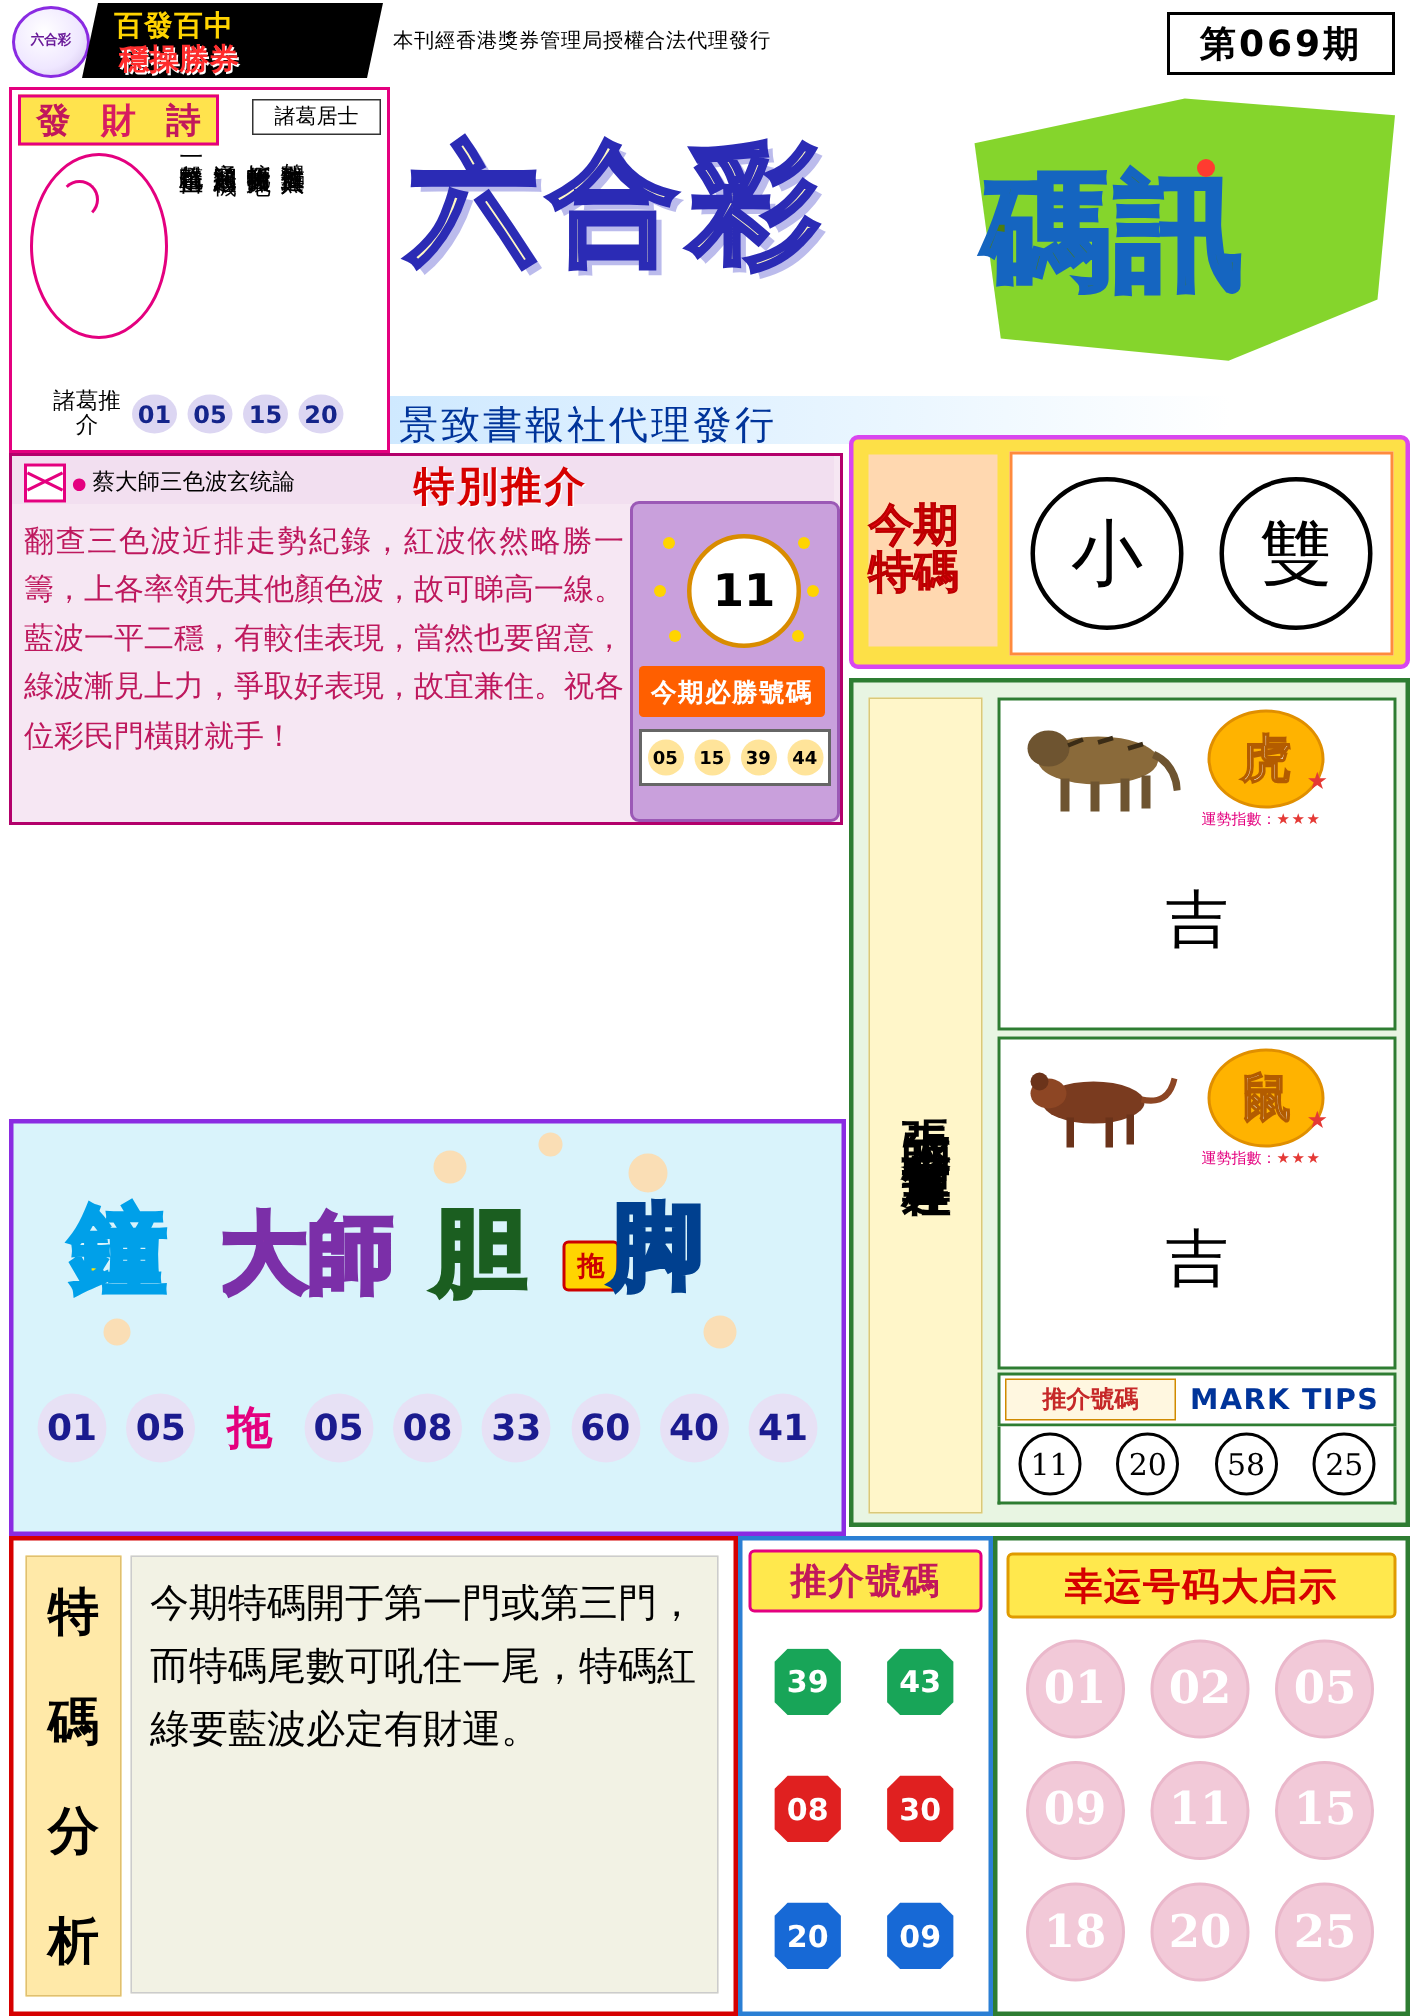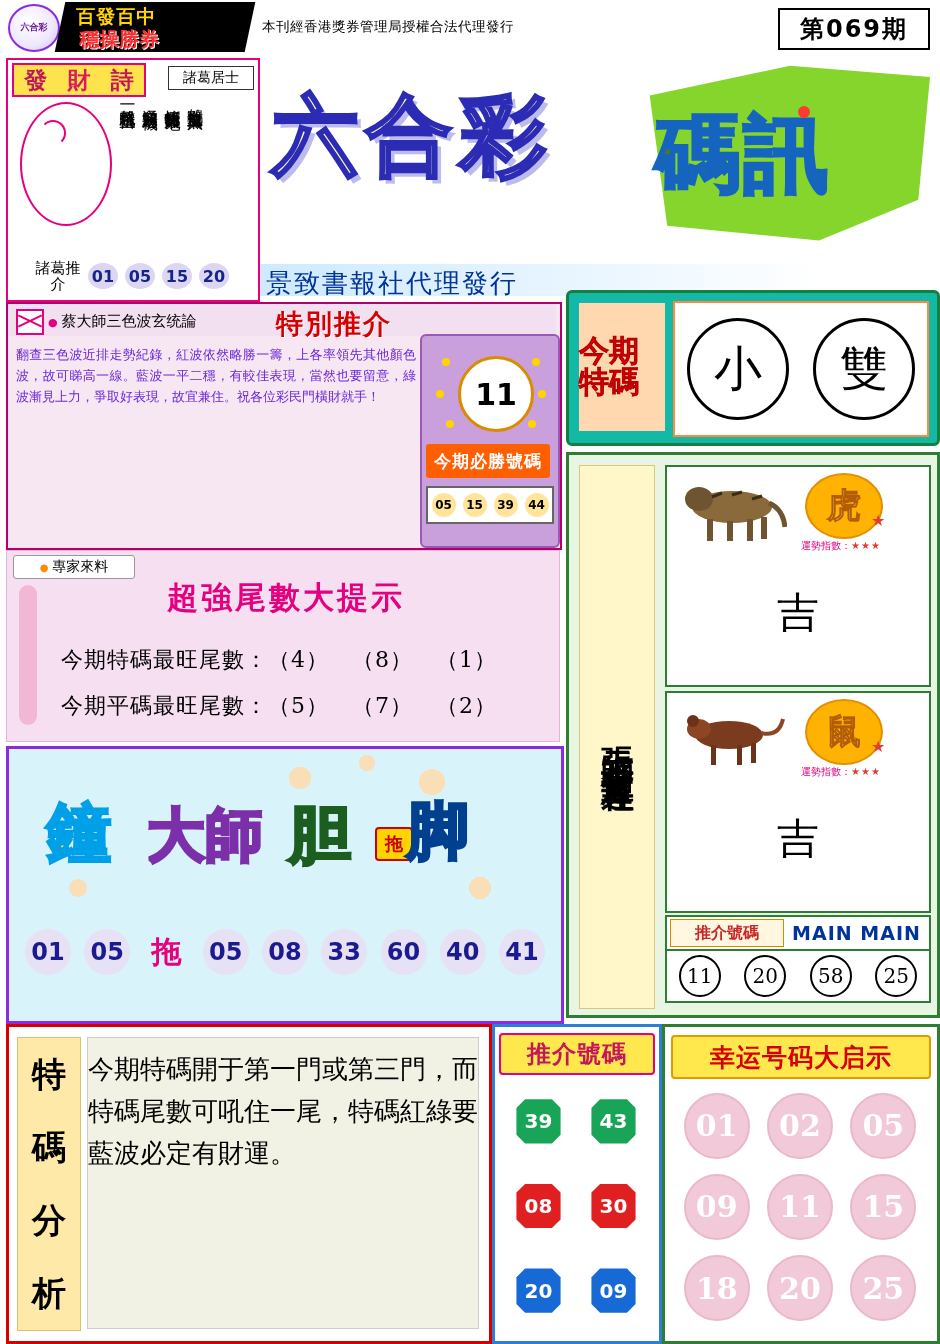--- a/index.html
+++ b/index.html
@@ -58,22 +58,22 @@
      -webkit-text-stroke:3px #1565c0;font-family:"DejaVu Serif","Liberation Serif",serif;letter-spacing:4px;}
   .mast-dot{position:absolute;left:540px;top:48px;width:12px;height:12px;border-radius:50%;background:#ff3b30;}
   .mark-six{position:absolute;left:70px;top:178px;font-size:34px;font-weight:bold;color:#000;letter-spacing:8px;
      font-family:"DejaVu Serif","Liberation Serif",serif;}
   .agent-line{position:absolute;left:2px;top:206px;width:560px;height:32px;
      background:linear-gradient(90deg,#cfe9ff,#eaf6ff 60%,#ffffff);}
   .agent-text{position:absolute;left:8px;top:208px;font-size:26px;color:#00349a;font-weight:normal;
      font-family:"DejaVu Serif","Liberation Serif",serif;letter-spacing:2px;}
 
   
-  .special-box{position:absolute;left:566px;top:290px;width:368px;height:150px;background:#14b8a6;
-     border:3px solid #15803d;border-radius:6px;}
+  .special-box{position:absolute;left:566px;top:290px;width:368px;height:150px;background:#fde047;
+     border:3px solid #d946ef;border-radius:6px;}
   .special-label{position:absolute;left:10px;top:10px;width:86px;height:128px;background:#ffd8b0;
      display:flex;flex-direction:column;align-items:center;justify-content:center;}
   .special-label span{font-size:30px;font-weight:bold;color:#e60012;line-height:1.02;
      -webkit-text-stroke:.5px #b00;font-family:"DejaVu Serif","Liberation Serif",serif;}
   .special-white{position:absolute;left:104px;top:8px;width:252px;height:132px;background:#fff;border:2px solid #ff8a3d;
      display:flex;align-items:center;justify-content:space-around;}
   .special-circle{width:96px;height:96px;border-radius:50%;border:3px solid #000;display:flex;
      align-items:center;justify-content:center;font-size:48px;color:#000;
      font-family:"DejaVu Serif","Liberation Serif",serif;}
 
@@ -82,21 +82,21 @@
      border:2px solid #b3006b;}
   .tuijie-head{position:absolute;left:0;top:0;width:548px;height:32px;background:#f2dff0;}
   .tuijie-x{position:absolute;left:8px;top:5px;width:24px;height:22px;border:2px solid #e4007f;background:#fff;}
   .tuijie-x:before,.tuijie-x:after{content:"";position:absolute;left:-1px;top:9px;width:26px;height:2px;background:#e4007f;}
   .tuijie-x:before{transform:rotate(26deg);} .tuijie-x:after{transform:rotate(-26deg);}
   .tuijie-head-text{position:absolute;left:40px;top:8px;font-size:15px;color:#000;}
   .tuijie-head-text:before{content:"●";color:#e4007f;font-size:11px;margin-right:4px;}
   .tuijie-title{position:absolute;left:268px;top:2px;font-size:27px;font-weight:bold;color:#d60000;
      font-family:"DejaVu Serif","Liberation Serif",serif;letter-spacing:2px;
      text-shadow:1px 1px 0 #fff;}
-  .tuijie-body{position:absolute;left:8px;top:40px;width:400px;font-size:13px;line-height:1.62;color:#6d28d9;
+  .tuijie-body{position:absolute;left:8px;top:40px;width:400px;font-size:20px;line-height:1.62;color:#be185d;
      font-family:"DejaVu Serif","Liberation Serif",serif;text-align:justify;}
 
   
   .ballcard{position:absolute;left:420px;top:334px;width:136px;height:210px;background:#c9a0dc;border:2px solid #9b59b6;border-radius:6px;}
   .ballcard-top{position:absolute;left:6px;top:6px;width:120px;height:96px;background:#c9a0dc;}
   .ball-main{position:absolute;left:30px;top:14px;width:70px;height:70px;border-radius:50%;background:#fff;
      border:3px solid #d98c00;display:flex;align-items:center;justify-content:center;font-size:30px;font-weight:bold;color:#000;}
   .ball-dot{position:absolute;width:8px;height:8px;border-radius:50%;background:#ffd400;}
   .ballcard-mid{position:absolute;left:4px;top:108px;width:124px;height:34px;background:#ff5f00;border-radius:3px;
      display:flex;align-items:center;justify-content:center;color:#fff;font-size:17px;font-weight:bold;letter-spacing:1px;}
@@ -158,21 +158,21 @@
      display:flex;align-items:center;justify-content:space-around;}
   .tnum{width:38px;height:38px;border-radius:50%;border:2px solid #000;background:#fff;color:#000;font-size:20px;
      display:flex;align-items:center;justify-content:center;font-family:"DejaVu Serif","Liberation Serif",serif;}
 
   
   .analysis-box{position:absolute;left:6px;top:1024px;width:480px;height:314px;background:#fff;border:3px solid #d60000;}
   .an-label{position:absolute;left:8px;top:10px;width:62px;height:292px;background:#ffe9a8;border:1px solid #e0c070;
      display:flex;flex-direction:column;align-items:center;justify-content:space-around;
      font-size:34px;font-weight:bold;color:#000;font-family:"DejaVu Serif","Liberation Serif",serif;}
   .an-body{position:absolute;left:78px;top:10px;width:392px;height:292px;background:#f2f2e4;border:1px solid #ccc;
-     padding:10px 0;box-sizing:border-box;font-size:26px;line-height:1.62;color:#000;
+     padding:10px 12px;box-sizing:border-box;font-size:26px;line-height:1.62;color:#000;
      font-family:"DejaVu Serif","Liberation Serif",serif;}
 
   
   .mid-box{position:absolute;left:492px;top:1024px;width:164px;height:314px;background:#fff;border:3px solid #2b7fd4;}
   .mid-title{position:absolute;left:4px;top:6px;width:152px;height:38px;background:#ffe84d;border:2px solid #e4007f;border-radius:4px;
      display:flex;align-items:center;justify-content:center;font-size:24px;font-weight:bold;color:#c2185b;
      font-family:"DejaVu Serif","Liberation Serif",serif;letter-spacing:1px;}
   .mid-grid{position:absolute;left:6px;top:52px;width:150px;height:254px;display:grid;grid-template-columns:1fr 1fr;
      grid-template-rows:repeat(3,1fr);align-items:center;justify-items:center;}
   .shield{width:48px;height:48px;display:flex;align-items:center;justify-content:center;font-size:20px;font-weight:bold;color:#fff;
@@ -272,31 +272,20 @@
     </div>
     <div class="ballcard-mid">今期必勝號碼</div>
     <div class="ballcard-nums">
       <span>05</span>
       <span>15</span>
       <span>39</span>
       <span>44</span>
     </div>
   </div>
 
-  <div class="tail-panel">
-    <div class="expert-tag">專家來料</div>
-    <div class="bookmark"></div>
-    <div class="tail-title">超強尾數大提示</div>
-    <div class="tail-row r1">
-      <span>今期特碼最旺尾數：</span><span>（4）　（8）　（1）</span>
-    </div>
-    <div class="tail-row r2">
-      <span>今期平碼最旺尾數：</span><span>（5）　（7）　（2）</span>
-    </div>
-  </div>
 
   <div class="zhong-box">
     <div class="zhong-bubbles">
       <span style="left:280px;top:18px;width:22px;height:22px;"></span>
       <span style="left:350px;top:6px;width:16px;height:16px;"></span>
       <span style="left:410px;top:20px;width:26px;height:26px;"></span>
       <span style="left:60px;top:130px;width:18px;height:18px;"></span>
       <span style="left:460px;top:128px;width:22px;height:22px;"></span>
     </div>
     <div class="zhong-title">
@@ -354,21 +343,21 @@
       <div class="zbadge">鼠</div>
       <div class="zstar">★</div>
       <div class="zindex">
         <span>運勢指數：</span><i>★★★</i>
       </div>
       <div class="zji">吉</div>
     </div>
 
     <div class="tips-bar">
       <div class="tips-cn">推介號碼</div>
-      <div class="tips-en">MAIN MAIN</div>
+      <div class="tips-en">MARK TIPS</div>
     </div>
     <div class="tips-nums">
       <div class="tnum">11</div>
       <div class="tnum">20</div>
       <div class="tnum">58</div>
       <div class="tnum">25</div>
     </div>
   </div>
 
   <div class="analysis-box">

